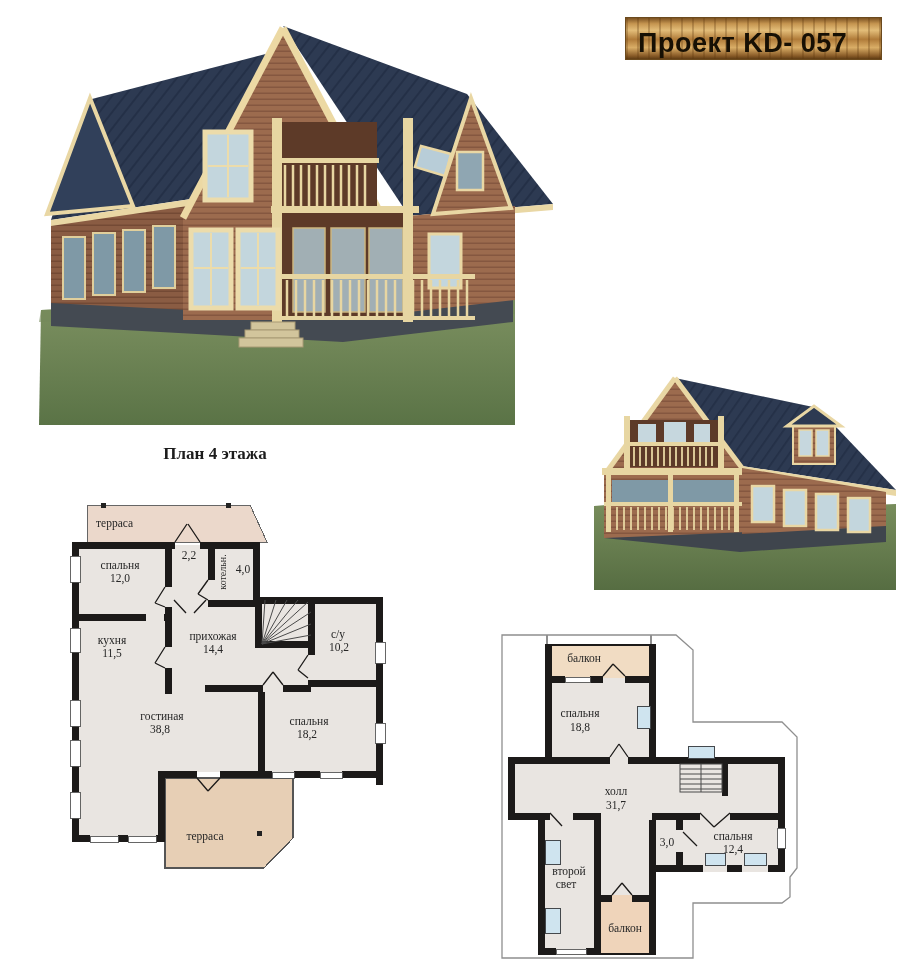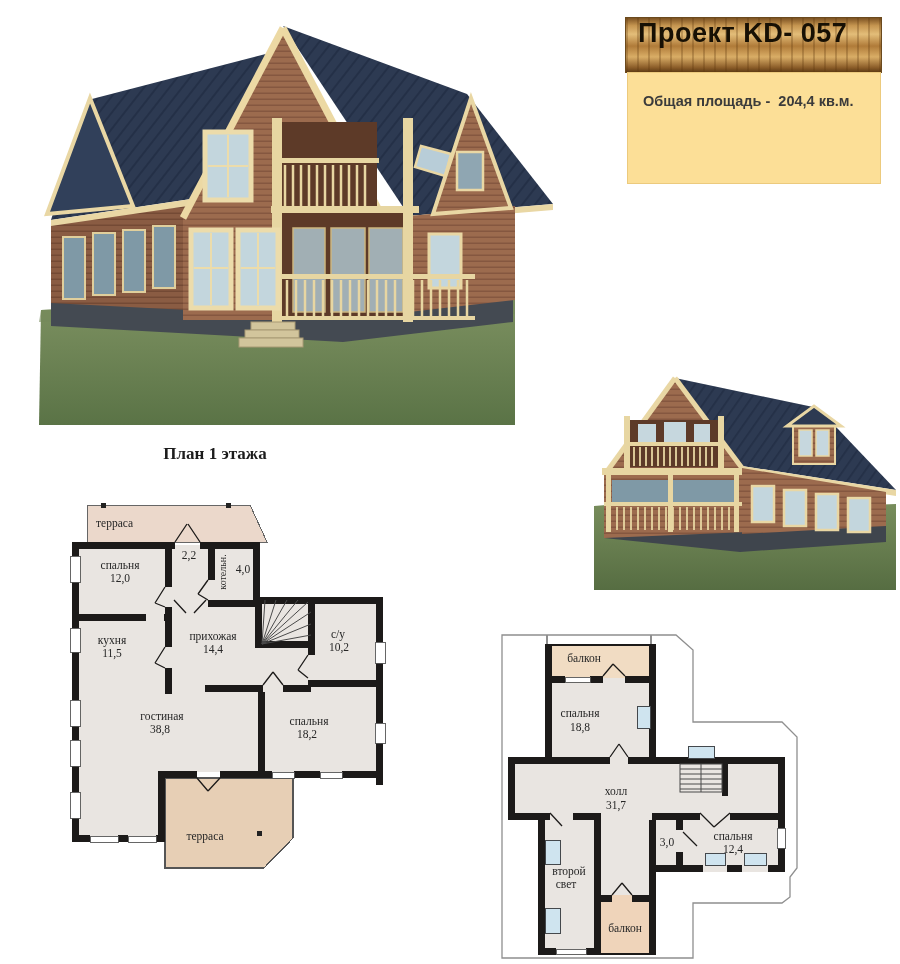--- a/index.html
+++ b/index.html
@@ -1,25 +1,25 @@
 <!DOCTYPE html>
 <html><head>
 <meta charset="utf-8">
 <style>
   html,body{margin:0;padding:0;background:#fff;}
   #page{position:relative;width:900px;height:964px;background:#ffffff;overflow:hidden;
         font-family:"Liberation Sans",sans-serif;}
   .abs{position:absolute;}
   
-  #banner{left:625px;top:17px;width:257px;height:56px;
+  #banner{left:625px;top:17px;width:257px;height:43px;
     background:
       repeating-linear-gradient(90deg, rgba(92,54,12,.28) 0 2px, rgba(0,0,0,0) 2px 11px),
       linear-gradient(180deg,#7c5222 0%,#c59550 14%,#e3bd79 30%,#b07b39 52%,#d9ad66 72%,#8a5c28 92%,#5f3c14 100%);
     border:1px solid #6b4a1e;box-sizing:border-box;
-    display:flex;align-items:flex-start;}
+    display:flex;align-items:flex-end;}
   #banner .t{padding-left:12px;font-size:27px;font-weight:bold;color:#171004;letter-spacing:.5px;}
   
   #infobox{left:627px;top:72px;width:254px;height:112px;background:#fcdf97;
     border:1px solid #ecca7d;box-sizing:border-box;}
   #infobox .t{padding:20px 0 0 15px;font-size:14.5px;font-weight:bold;color:#3b3b3b;}
   
   .plan-title{font-family:"Liberation Serif",serif;font-weight:bold;font-size:17px;color:#1c1c1c;
     width:220px;text-align:center;}
   #p1title{left:105px;top:444px;}
   #p2title{left:563px;top:603px;}
@@ -254,25 +254,22 @@
       <rect x="194" y="130" width="22" height="36" fill="#c3d6dd" stroke="#e9d7a4" stroke-width="2.5"></rect>
       <rect x="226" y="134" width="22" height="36" fill="#c3d6dd" stroke="#e9d7a4" stroke-width="2.5"></rect>
       <rect x="258" y="138" width="22" height="34" fill="#c3d6dd" stroke="#e9d7a4" stroke-width="2.5"></rect>
     </g>
   </svg>
 
   <div id="banner" class="abs">
     <div class="t">Проект KD- 057</div>
   </div>
 
-  <div id="infobox" class="abs">
-    <div class="t">Общая площадь - &nbsp;204,4 кв.м.</div>
-  </div>
-
-  <div id="p1title" class="abs plan-title">План 1 этажа</div>
+
+  <div id="p1title" class="abs plan-title">План 4 этажа</div>
 
   <svg class="abs" style="left:55px;top:495px" width="340" height="385" viewBox="55 495 340 385" shape-rendering="crispEdges">
 
     <polygon points="87,505 250,505 267,542 87,542" fill="#ebd8cb" stroke="#666" stroke-width="1"></polygon>
     <rect x="101" y="503" width="5" height="5" fill="#222"></rect>
     <rect x="226" y="503" width="5" height="5" fill="#222"></rect>
     <path d="M165,778 L293,778 L293,838 L264,868 L172,868 L165,868 Z" fill="#e7cfb5" stroke="#555" stroke-width="1.3"></path>
     <rect x="257" y="831" width="5" height="5" fill="#222"></rect>
 
     <path class="floor" d="M75,545 L257,545 L257,600 L380,600 L380,772 L162,772 L162,838 L75,838 Z"></path>

